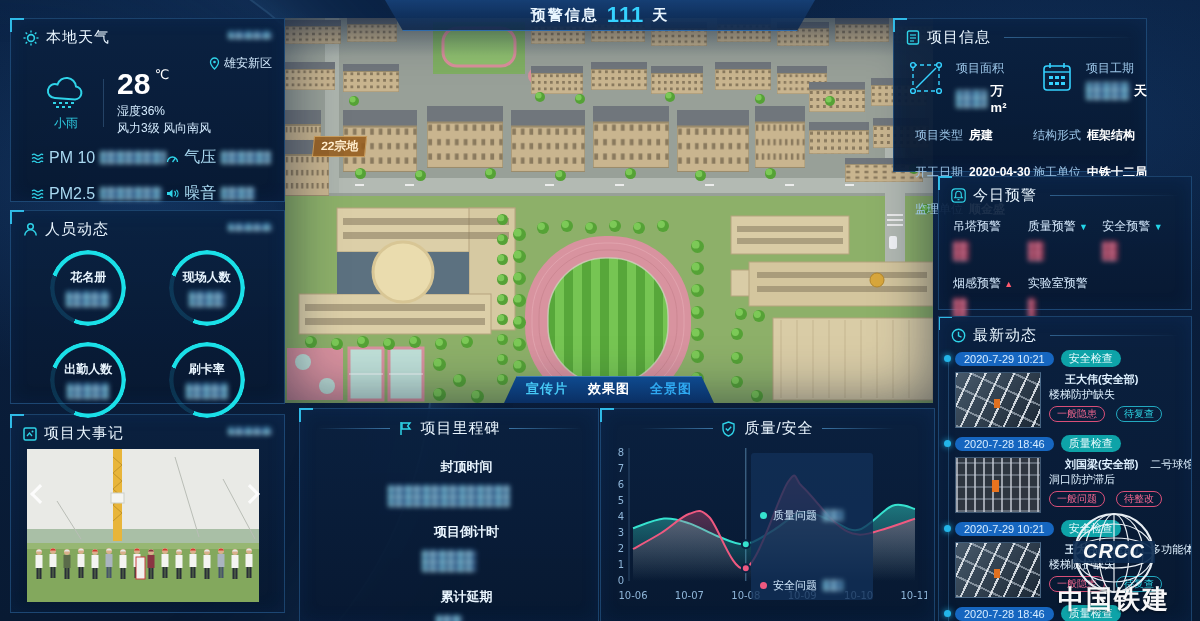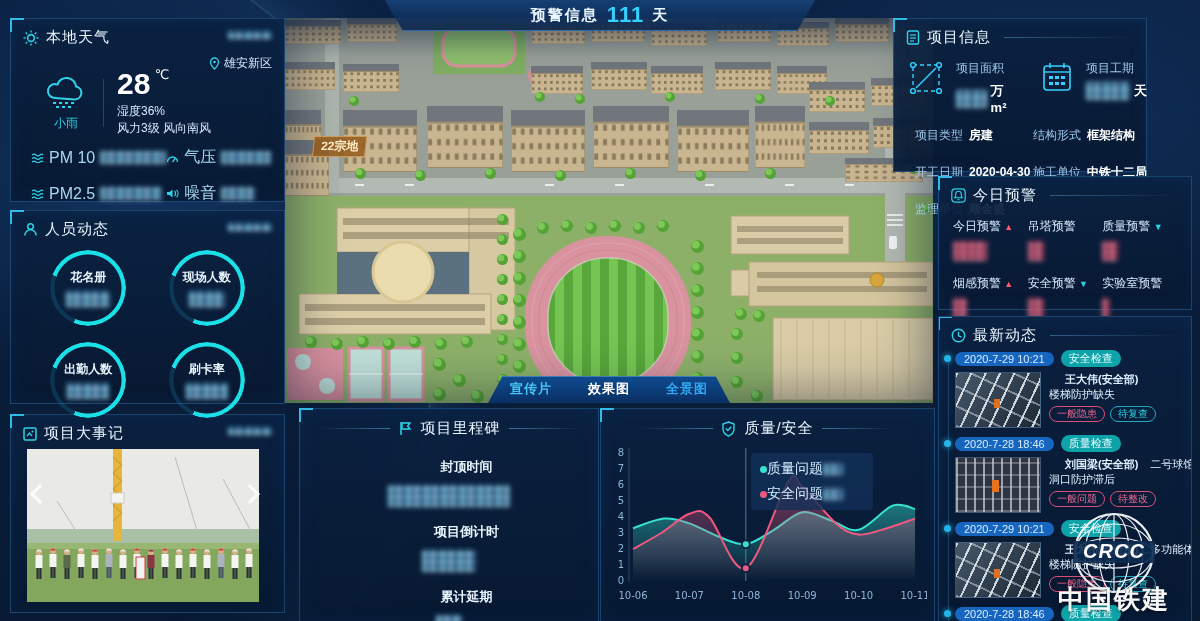--- a/index.html
+++ b/index.html
@@ -77,37 +77,37 @@
   .chev.right{left:232px;transform:rotate(45deg);}
   
   #scene{position:absolute;left:285px;top:18px;width:648px;height:385px;overflow:hidden;}
   #scene svg{display:block;width:100%;height:100%;}
   .scene-shade{position:absolute;inset:0;box-shadow:inset 0 0 55px rgba(6,20,45,.6);
                background:linear-gradient(180deg,rgba(10,30,60,.35),transparent 10%);pointer-events:none;}
   .plot-label{position:absolute;left:28px;top:118px;padding:1px 7px;background:rgba(148,92,30,.88);
               border:1px solid rgba(255,220,150,.45);color:#ffeccb;font-size:12px;font-weight:bold;
               transform:skewX(-6deg);}
   .view-bar{position:absolute;left:50%;bottom:0;transform:translateX(-50%);
-            padding:3px 22px 5px;display:flex;gap:36px;
+            padding:3px 22px 5px;display:flex;gap:20px;
             background:linear-gradient(180deg,#0e4a8f,#0a2f63);
             clip-path:polygon(6% 0,94% 0,100% 100%,0 100%);border-top:1px solid rgba(120,200,255,.5);}
   .view-bar .vb{font-size:13px;font-weight:bold;cursor:pointer;letter-spacing:1px;}
   .vb.c1{color:#46c8f5;} .vb.c2{color:#ffffff;} .vb.c3{color:#2fa8f0;}
   
   #panel-milestone{left:299px;top:408px;width:298px;height:213px;}
   .m-items{display:flex;flex-direction:column;align-items:center;}
   .m-lb{color:#eaf6ff;font-size:13px;font-weight:bold;margin-top:16px;padding-left:35px;}
   .m-bl{margin-top:9px;}
   
   #panel-chart{left:600px;top:408px;width:333px;height:213px;}
   .chart-wrap{position:absolute;left:6px;top:34px;width:320px;height:172px;}
   .tick{fill:#8fb6d9;font-size:10px;font-family:"DejaVu Sans",sans-serif;}
   .legend{position:absolute;left:150px;top:44px;width:104px;padding:7px 9px;border-radius:3px;
           background:rgba(18,48,88,.8);display:flex;flex-direction:column;gap:7px;z-index:5;}
-  .leg-row{display:flex;align-items:center;color:#d5ecff;font-size:14px;}
+  .leg-row{display:flex;align-items:center;gap:6px;color:#d5ecff;font-size:11px;margin-top:48px;}
   .leg-dot{width:7px;height:7px;border-radius:50%;flex:none;}
   
   #panel-info{left:893px;top:18px;width:252px;height:152px;}
   .stats{display:flex;padding:8px 14px 0;gap:26px;}
   .stat{display:flex;gap:12px;align-items:flex-start;}
   .stat .sl{color:#9cc6e8;font-size:12px;}
   .stat .sv{margin-top:5px;display:flex;align-items:center;gap:4px;}
   .stat .unit{color:#fff;font-weight:bold;font-size:13px;}
   .fields{display:grid;grid-template-columns:118px 1fr;row-gap:20px;padding:12px 21px 0;}
   .field{font-size:12px;white-space:nowrap;}
@@ -134,21 +134,21 @@
                 repeating-linear-gradient(25deg,rgba(210,220,230,.5) 0 2px,transparent 2px 18px);}
   .thumb-steel::after{content:"";position:absolute;left:38px;top:26px;width:6px;height:9px;background:#e07020;}
   .thumb-scaffold{background:#2e3540;position:relative;overflow:hidden;}
   .thumb-scaffold::before{content:"";position:absolute;inset:0;
      background:repeating-linear-gradient(90deg,rgba(205,210,220,.7) 0 2px,transparent 2px 9px),
                 repeating-linear-gradient(0deg,rgba(160,170,185,.45) 0 2px,transparent 2px 12px);}
   .thumb-scaffold::after{content:"";position:absolute;left:36px;top:22px;width:7px;height:12px;background:#e8731f;}
   .fe-txt{font-size:11px;color:#dff1ff;line-height:15px;min-width:0;}
   .fe-l1{font-weight:bold;white-space:nowrap;margin-left:16px;}
   .fe-l1 .place{margin-left:12px;font-weight:normal;}
-  .fe-tags{display:flex;gap:5px;margin-top:4px;}
+  .fe-tags{display:flex;gap:11px;margin-top:4px;}
   .tag{font-size:10px;padding:0 7px;height:14px;line-height:14px;border-radius:8px;border:1px solid;white-space:nowrap;}
   .tag.pink{color:#f0668f;border-color:#d94f78;}
   .tag.cyan{color:#2cd1e0;border-color:#22a9c0;}
   
   .crcc{position:absolute;right:2px;bottom:4px;width:168px;z-index:30;text-align:center;opacity:.97;}
   .crcc-name{color:#fff;font-size:26px;font-weight:bold;letter-spacing:2px;margin-top:-18px;
              text-shadow:0 1px 3px rgba(0,0,0,.5);}
 </style>
 </head>
 <body>
@@ -829,38 +829,34 @@
             <rect x="0.8" y="0.8" width="13.4" height="13.4" rx="3.5" fill="none" stroke="#2fd3e8" stroke-width="1.2"></rect>
             <path d="M7.5 3.2 c-1.8 0-2.8 1.3-2.8 3 v2.2 l-1 1.4 h7.6 l-1-1.4 V6.2 c0-1.7-1-3-2.8-3z" fill="none" stroke="#2fd3e8" stroke-width="1.1"></path>
             <line x1="6.5" y1="11.6" x2="8.5" y2="11.6" stroke="#2fd3e8" stroke-width="1.1"></line>
           </svg>
       </span>
       <span class="p-title">今日预警</span>
       <span class="rule"></span>
     </div>
     <div class="warn-grid">
       <div class="warn">
-        <div class="wl"><span>今日预警</span> <span class="up">▲</span></div>
-        <div class="wv"><span class="blur bl-pink" style="width:34px;height:20px;"></span></div>
-      </div>
-      <div class="warn">
         <div class="wl"><span>吊塔预警</span></div>
         <div class="wv"><span class="blur bl-pink" style="width:16px;height:20px;"></span></div>
       </div>
       <div class="warn">
         <div class="wl"><span>质量预警</span> <span class="down">▼</span></div>
         <div class="wv"><span class="blur bl-pink" style="width:16px;height:20px;"></span></div>
       </div>
       <div class="warn">
+        <div class="wl"><span>安全预警</span> <span class="down">▼</span></div>
+        <div class="wv"><span class="blur bl-pink" style="width:16px;height:20px;"></span></div>
+      </div>
+      <div class="warn">
         <div class="wl"><span>烟感预警</span> <span class="up">▲</span></div>
         <div class="wv"><span class="blur bl-pink" style="width:14px;height:20px;"></span></div>
-      </div>
-      <div class="warn">
-        <div class="wl"><span>安全预警</span> <span class="down">▼</span></div>
-        <div class="wv"><span class="blur bl-pink" style="width:16px;height:20px;"></span></div>
       </div>
       <div class="warn">
         <div class="wl"><span>实验室预警</span></div>
         <div class="wv"><span class="blur bl-pink" style="width:8px;height:20px;"></span></div>
       </div>
     </div>
   </div>
 
   <div class="panel" id="panel-feed">
     <div class="p-head">

